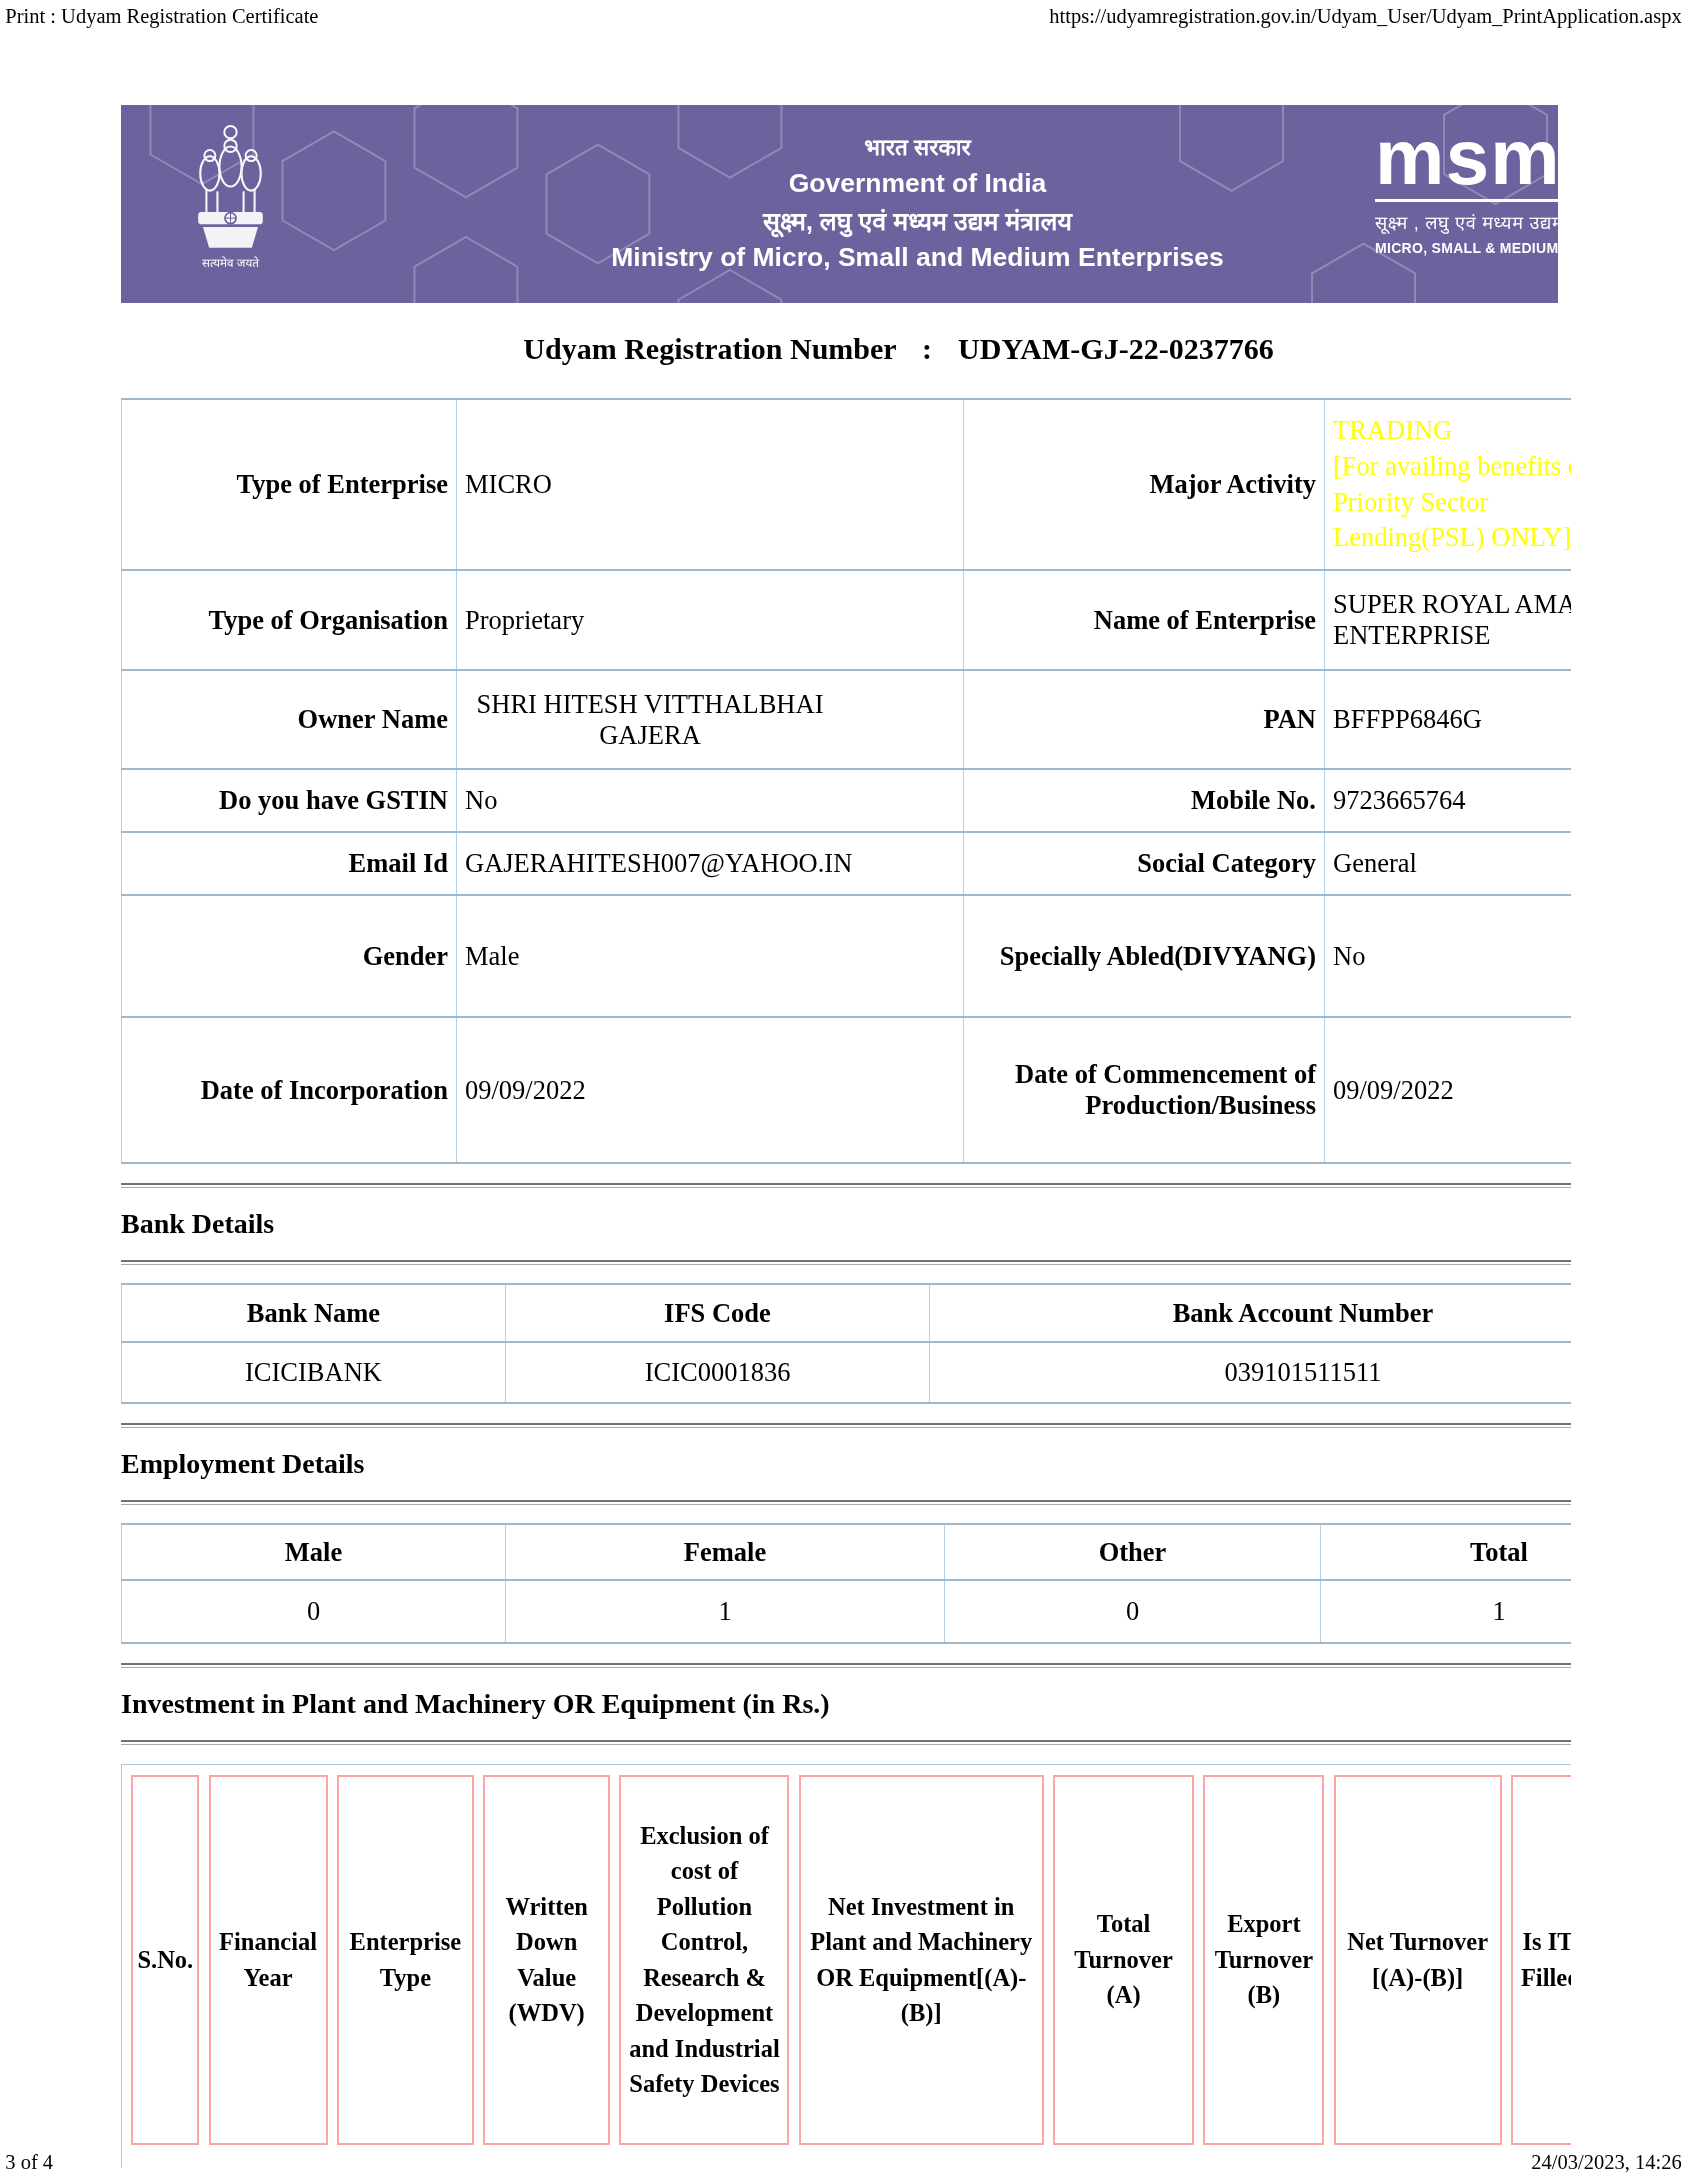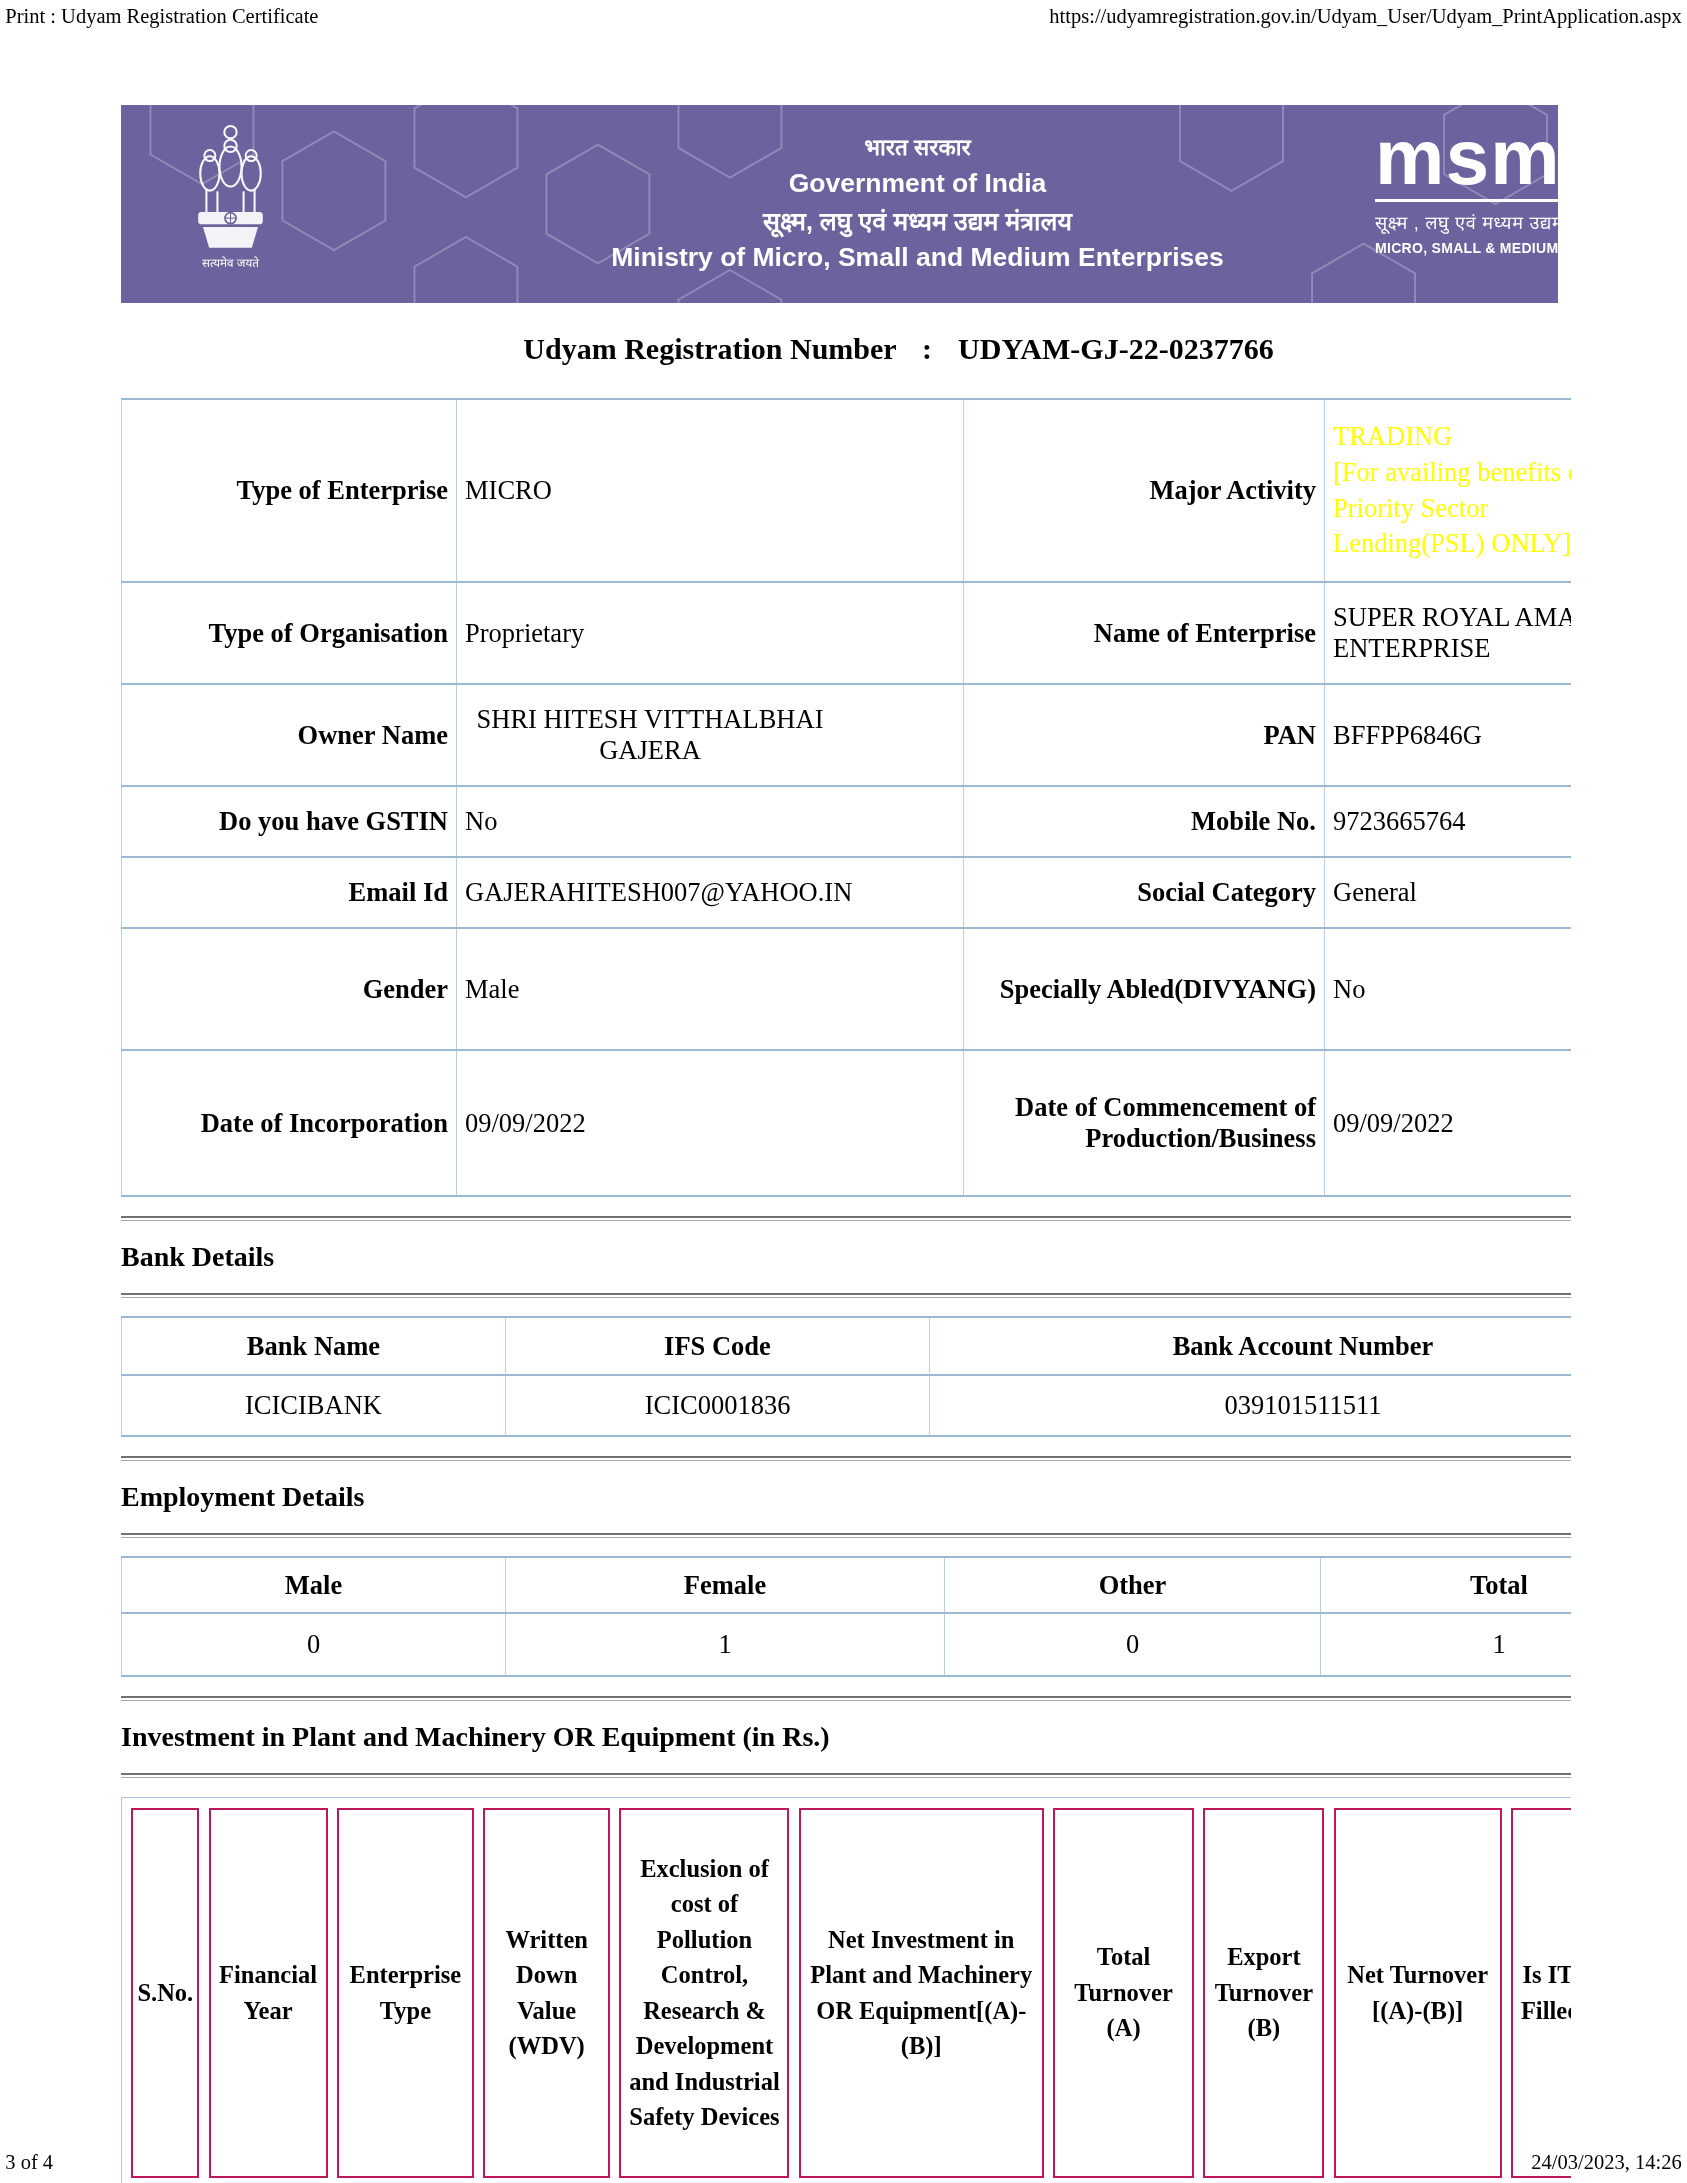--- a/index.html
+++ b/index.html
@@ -50,21 +50,21 @@
   }
   .reg-line .sep{margin:0 18.5px;}
   
   .clip{width:1450px;overflow:hidden;}
   
   table{border-collapse:collapse;table-layout:fixed;}
   table.details{width:1555px;margin-top:32px;}
   table.details td{
     border-top:2px solid #9cb9d4;border-bottom:2px solid #9cb9d4;
     border-left:1.3px solid #b7cfe6;border-right:1.3px solid #b7cfe6;
-    font-size:26.5px;vertical-align:middle;padding:19px 8px;
+    font-size:26.5px;vertical-align:middle;padding:13px 8px;
   }
   table.details td.lbl{font-weight:bold;text-align:right;}
   table.details td.val{text-align:left;}
   table.details tr:nth-child(1){height:142px;}
   table.details tr:nth-child(2){height:100px;}
   table.details tr:nth-child(3){height:99px;}
   table.details tr:nth-child(4){height:63px;}
   table.details tr:nth-child(5){height:63px;}
   table.details tr:nth-child(6){height:122px;}
   table.details tr:nth-child(7){height:146px;}
@@ -85,21 +85,21 @@
   table.bank tr.hdr{height:58px;} table.bank tr.dat{height:61px;}
   table.employment tr.hdr{height:56px;} table.employment tr.dat{height:63px;}
   
   .inv-outer{
     width:1720px;margin-top:1.3px;
     border:1.3px solid #aac6e0;border-bottom:none;
     padding:9.3px 0 26.5px 9.3px;
     display:flex;gap:9.3px;align-items:stretch;height:404px;box-sizing:border-box;
   }
   .inv-box{
-    border:2px solid #be185d;height:370px;box-sizing:border-box;
+    border:2px solid #fca5a5;height:370px;box-sizing:border-box;
     display:flex;align-items:center;justify-content:center;
     text-align:center;font-size:24.5px;font-weight:bold;line-height:1.45;
     padding:0 4px;flex:0 0 auto;word-break:break-word;
   }
 </style>
 </head>
 <body>
 
 <div class="print-header">
   <span>Print : Udyam Registration Certificate</span>

